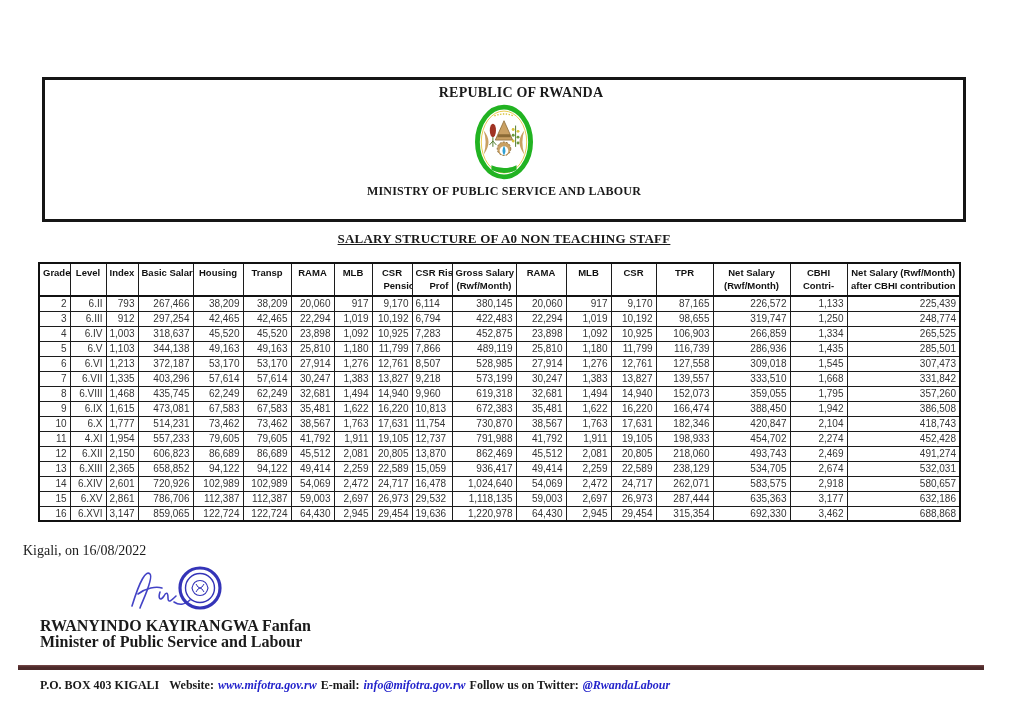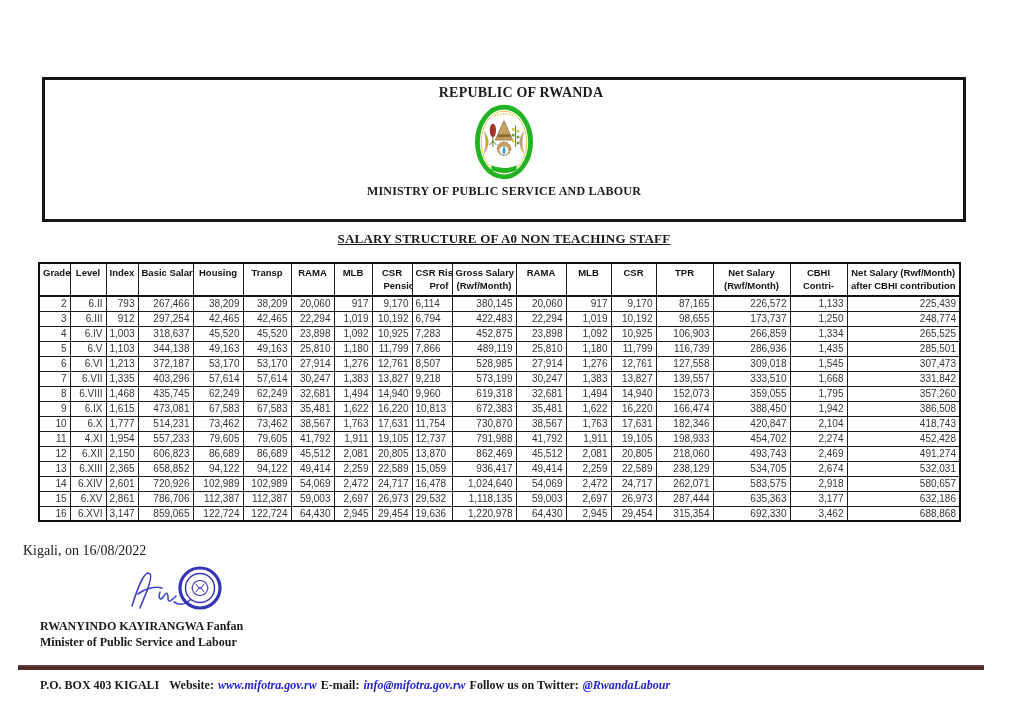--- a/index.html
+++ b/index.html
@@ -52,21 +52,21 @@
   .salary-table th:nth-child(1) div{text-align:left;}
   .salary-table th:nth-child(9)  div.l2{text-align:left;padding-left:8px;}
   .salary-table th:nth-child(10) div.l1{text-align:left;}
   .salary-table th:nth-child(10) div.l2{text-align:right;}
   .salary-table th:nth-child(18) div{text-align:center;}
   
   .salary-table td:nth-child(10){text-align:left;}
   
   .date-line{position:absolute;left:23px;top:543px;font-size:14px;}
   .signature{position:absolute;left:126px;top:562px;}
-  .signatory{position:absolute;left:40px;top:618px;font-size:12px;font-weight:bold;line-height:16px;}
+  .signatory{position:absolute;left:40px;top:618px;font-size:16px;font-weight:bold;line-height:16px;}
   
   .footer-rule{position:absolute;left:18px;top:665px;width:966px;height:5px;
     background:linear-gradient(#7a4a4a,var(--rule) 40%,var(--rule));}
   .footer{
     position:absolute;left:40px;top:678px;width:960px;
     font-size:12px;font-weight:bold;white-space:nowrap;
   }
   .footer .seg{margin-right:6px;}
   .footer .lbl{margin-left:4px;margin-right:4px;}
   .footer a{color:var(--link);font-style:italic;text-decoration:none;}
@@ -227,21 +227,21 @@
           <td>42,465</td>
           <td>22,294</td>
           <td>1,019</td>
           <td>10,192</td>
           <td>6,794</td>
           <td>422,483</td>
           <td>22,294</td>
           <td>1,019</td>
           <td>10,192</td>
           <td>98,655</td>
-          <td>173,737</td>
+          <td>319,747</td>
           <td>1,250</td>
           <td>248,774</td>
         </tr>
         <tr>
           <td>4</td>
           <td>6.IV</td>
           <td>1,003</td>
           <td>318,637</td>
           <td>45,520</td>
           <td>45,520</td>

